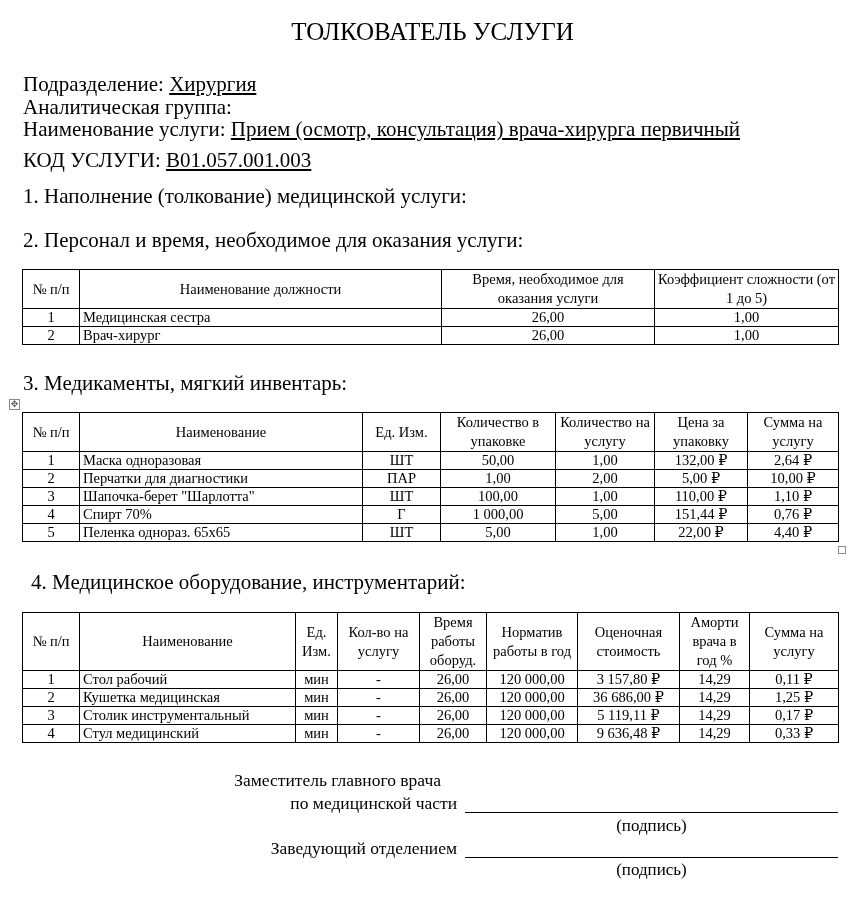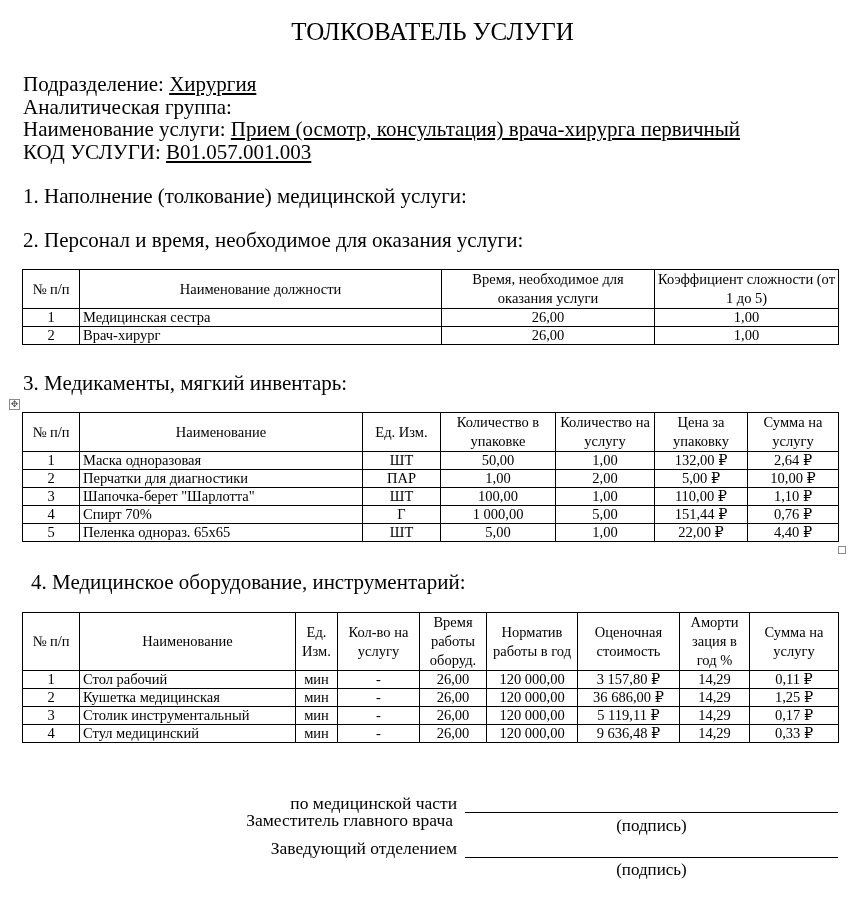--- a/index.html
+++ b/index.html
@@ -34,21 +34,21 @@
 
 <div class="abs title">ТОЛКОВАТЕЛЬ УСЛУГИ</div>
 
 <div class="abs line" style="top:72px;">
   <span>Подразделение: </span><span class="u">Хирургия</span>
 </div>
 <div class="abs line" style="top:95px;">Аналитическая группа:</div>
 <div class="abs line" style="top:117px;">
   <span>Наименование услуги: </span><span class="u">Прием (осмотр, консультация) врача-хирурга первичный</span>
 </div>
-<div class="abs line" style="top:140px;">
+<div class="abs line" style="top:148px;">
   <span>КОД УСЛУГИ: </span><span class="u">B01.057.001.003</span>
 </div>
 
 <div class="abs line" style="top:184px;">1. Наполнение (толкование) медицинской услуги:</div>
 <div class="abs line" style="top:228px;">2. Персонал и время, необходимое для оказания услуги:</div>
 
 <table style="top:269px; width:816px;">
   <colgroup>
       <col style="width:57px">
       <col style="width:362px">
@@ -167,21 +167,21 @@
     </colgroup>
   <tbody>
       <tr style="height:56px;">
     <th>№ п/п</th>
     <th>Наименование</th>
     <th class="wrap">Ед. Изм.</th>
     <th class="wrap">Кол-во на услугу</th>
     <th class="wrap">Время работы оборуд.</th>
     <th class="wrap">Норматив работы в год</th>
     <th class="wrap">Оценочная стоимость</th>
-    <th class="wrap">Аморти зация в год %</th>
+    <th class="wrap">Аморти врача в год %</th>
     <th class="wrap">Сумма на услугу</th>
   </tr>
   <tr>
     <td class="c">1</td>
     <td class="l">Стол рабочий</td>
     <td class="c">мин</td>
     <td class="c">-</td>
     <td class="c">26,00</td>
     <td class="c">120 000,00</td>
     <td class="c">3 157,80 ₽</td>
@@ -217,20 +217,20 @@
     <td class="c">-</td>
     <td class="c">26,00</td>
     <td class="c">120 000,00</td>
     <td class="c">9 636,48 ₽</td>
     <td class="c">14,29</td>
     <td class="c">0,33 ₽</td>
   </tr>
 </tbody>
   </table>
 
-<div class="abs sig-label" style="right:412px; top:770px;margin-top:40px;">Заместитель главного врача</div>
+<div class="abs sig-label" style="right:424px; top:770px;">Заместитель главного врача</div>
 <div class="abs sig-label" style="right:408px; top:793px;">по медицинской части</div>
 <div class="sig-line" style="left:465px; width:373px; top:812px;"></div>
 <div class="abs sig-caption" style="left:465px; width:373px; top:816px;">(подпись)</div>
 
 <div class="abs sig-label" style="right:408px; top:838px;">Заведующий отделением</div>
 <div class="sig-line" style="left:465px; width:373px; top:857px;"></div>
 <div class="abs sig-caption" style="left:465px; width:373px; top:860px;">(подпись)</div>
 
 </body></html>

